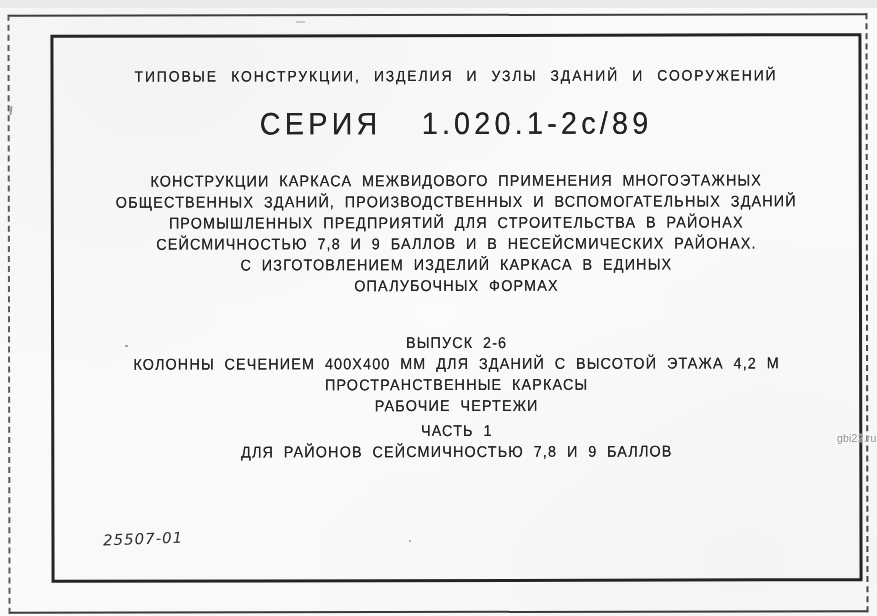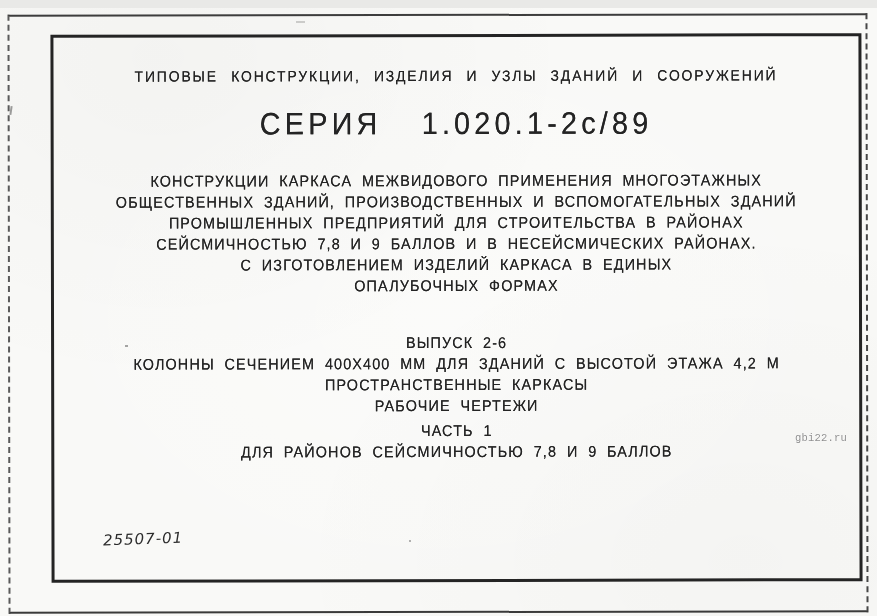--- a/index.html
+++ b/index.html
@@ -93,28 +93,27 @@
     font-family: "DejaVu Sans", sans-serif;
     font-style: italic;
     font-size: 15px;
     letter-spacing: 1px;
     color: #2c2c2c;
     transform: rotate(-2deg);
   }
 
   .watermark {
     position: absolute;
-    left: 795px;
+    left: 837px;
     top: 424px;
     font-size: 10.5px;
     letter-spacing: 0.2px;
     color: #8f8f8f;
     text-shadow: 0 0 2px #ffffff, 0 0 1px #ffffff;
     z-index: 5;
-    font-family: Liberation Mono, monospace;
   }
 
   
   .speck { position: absolute; background: #6a6a6a; }
   .speck-1 { left: 10px;  top: 98px;  width: 2px; height: 9px;  opacity: .65; transform: rotate(8deg); }
   .speck-2 { left: 125px; top: 337px; width: 3px; height: 2px;  opacity: .6; }
   .speck-3 { left: 183px; top: 610px; width: 7px; height: 2px;  opacity: .4; }
   .speck-4 { left: 409px; top: 532px; width: 2px; height: 2px;  opacity: .5; }
   .speck-5 { left: 296px; top: 13px;  width: 9px; height: 2px;  opacity: .3; }
 </style>

